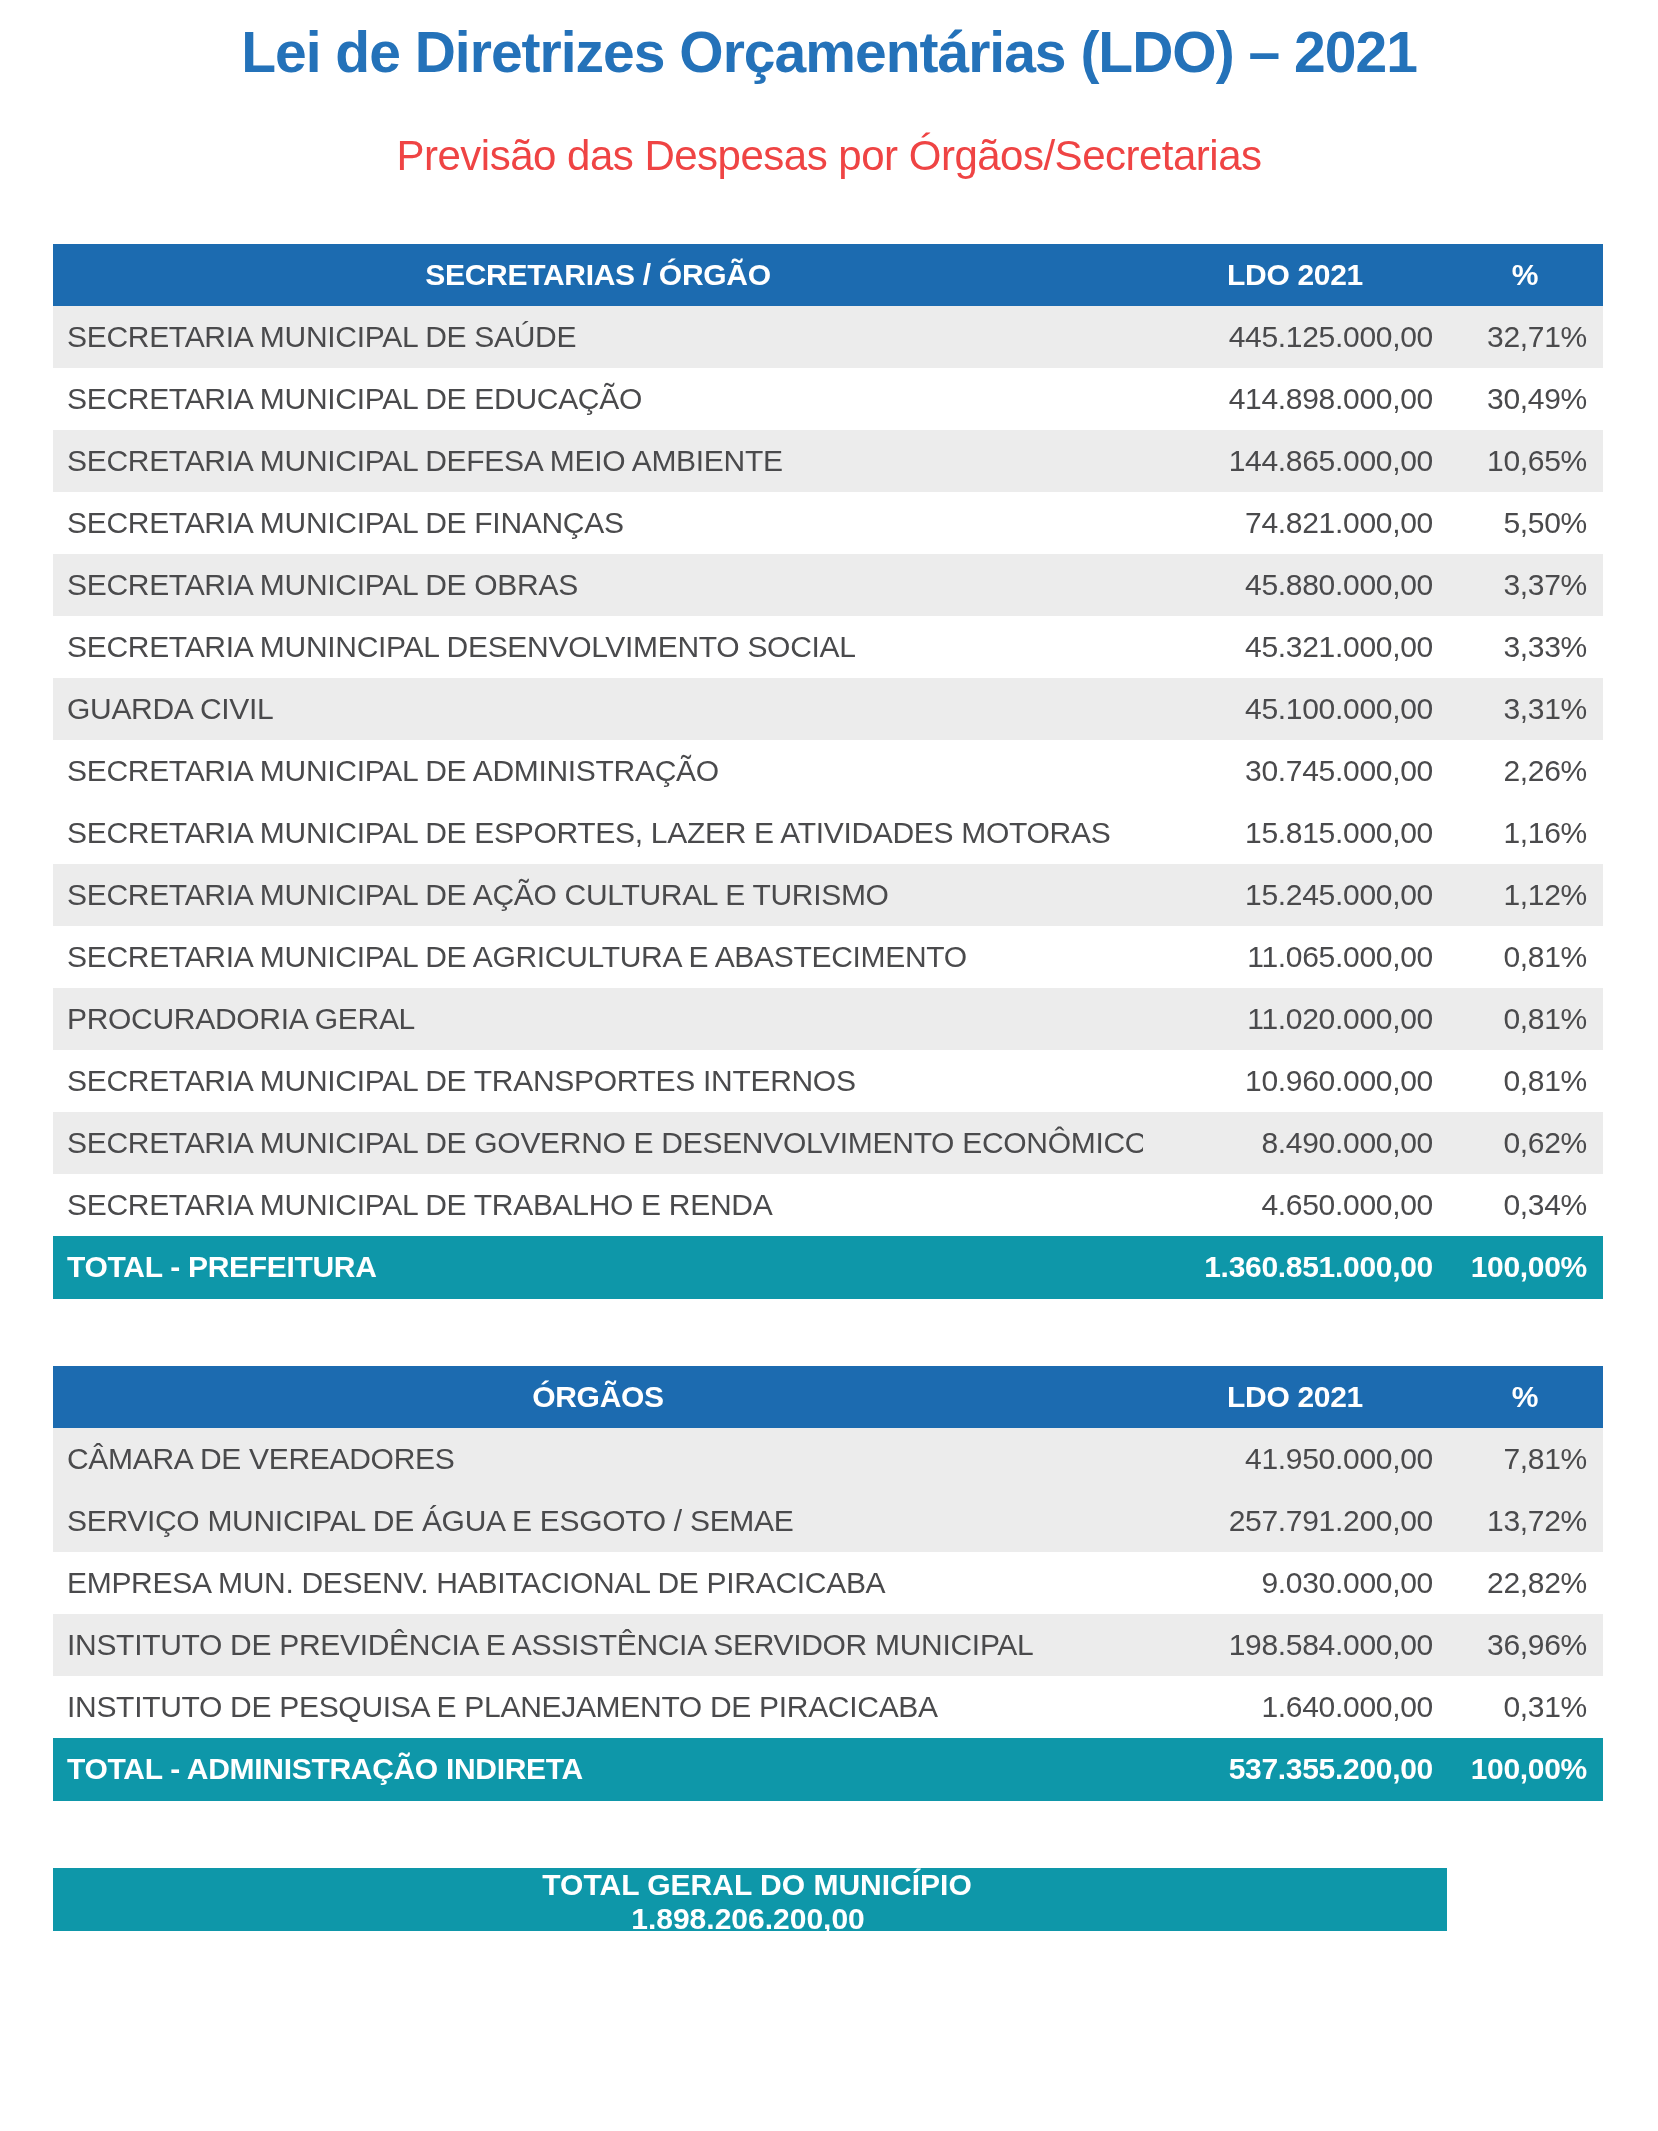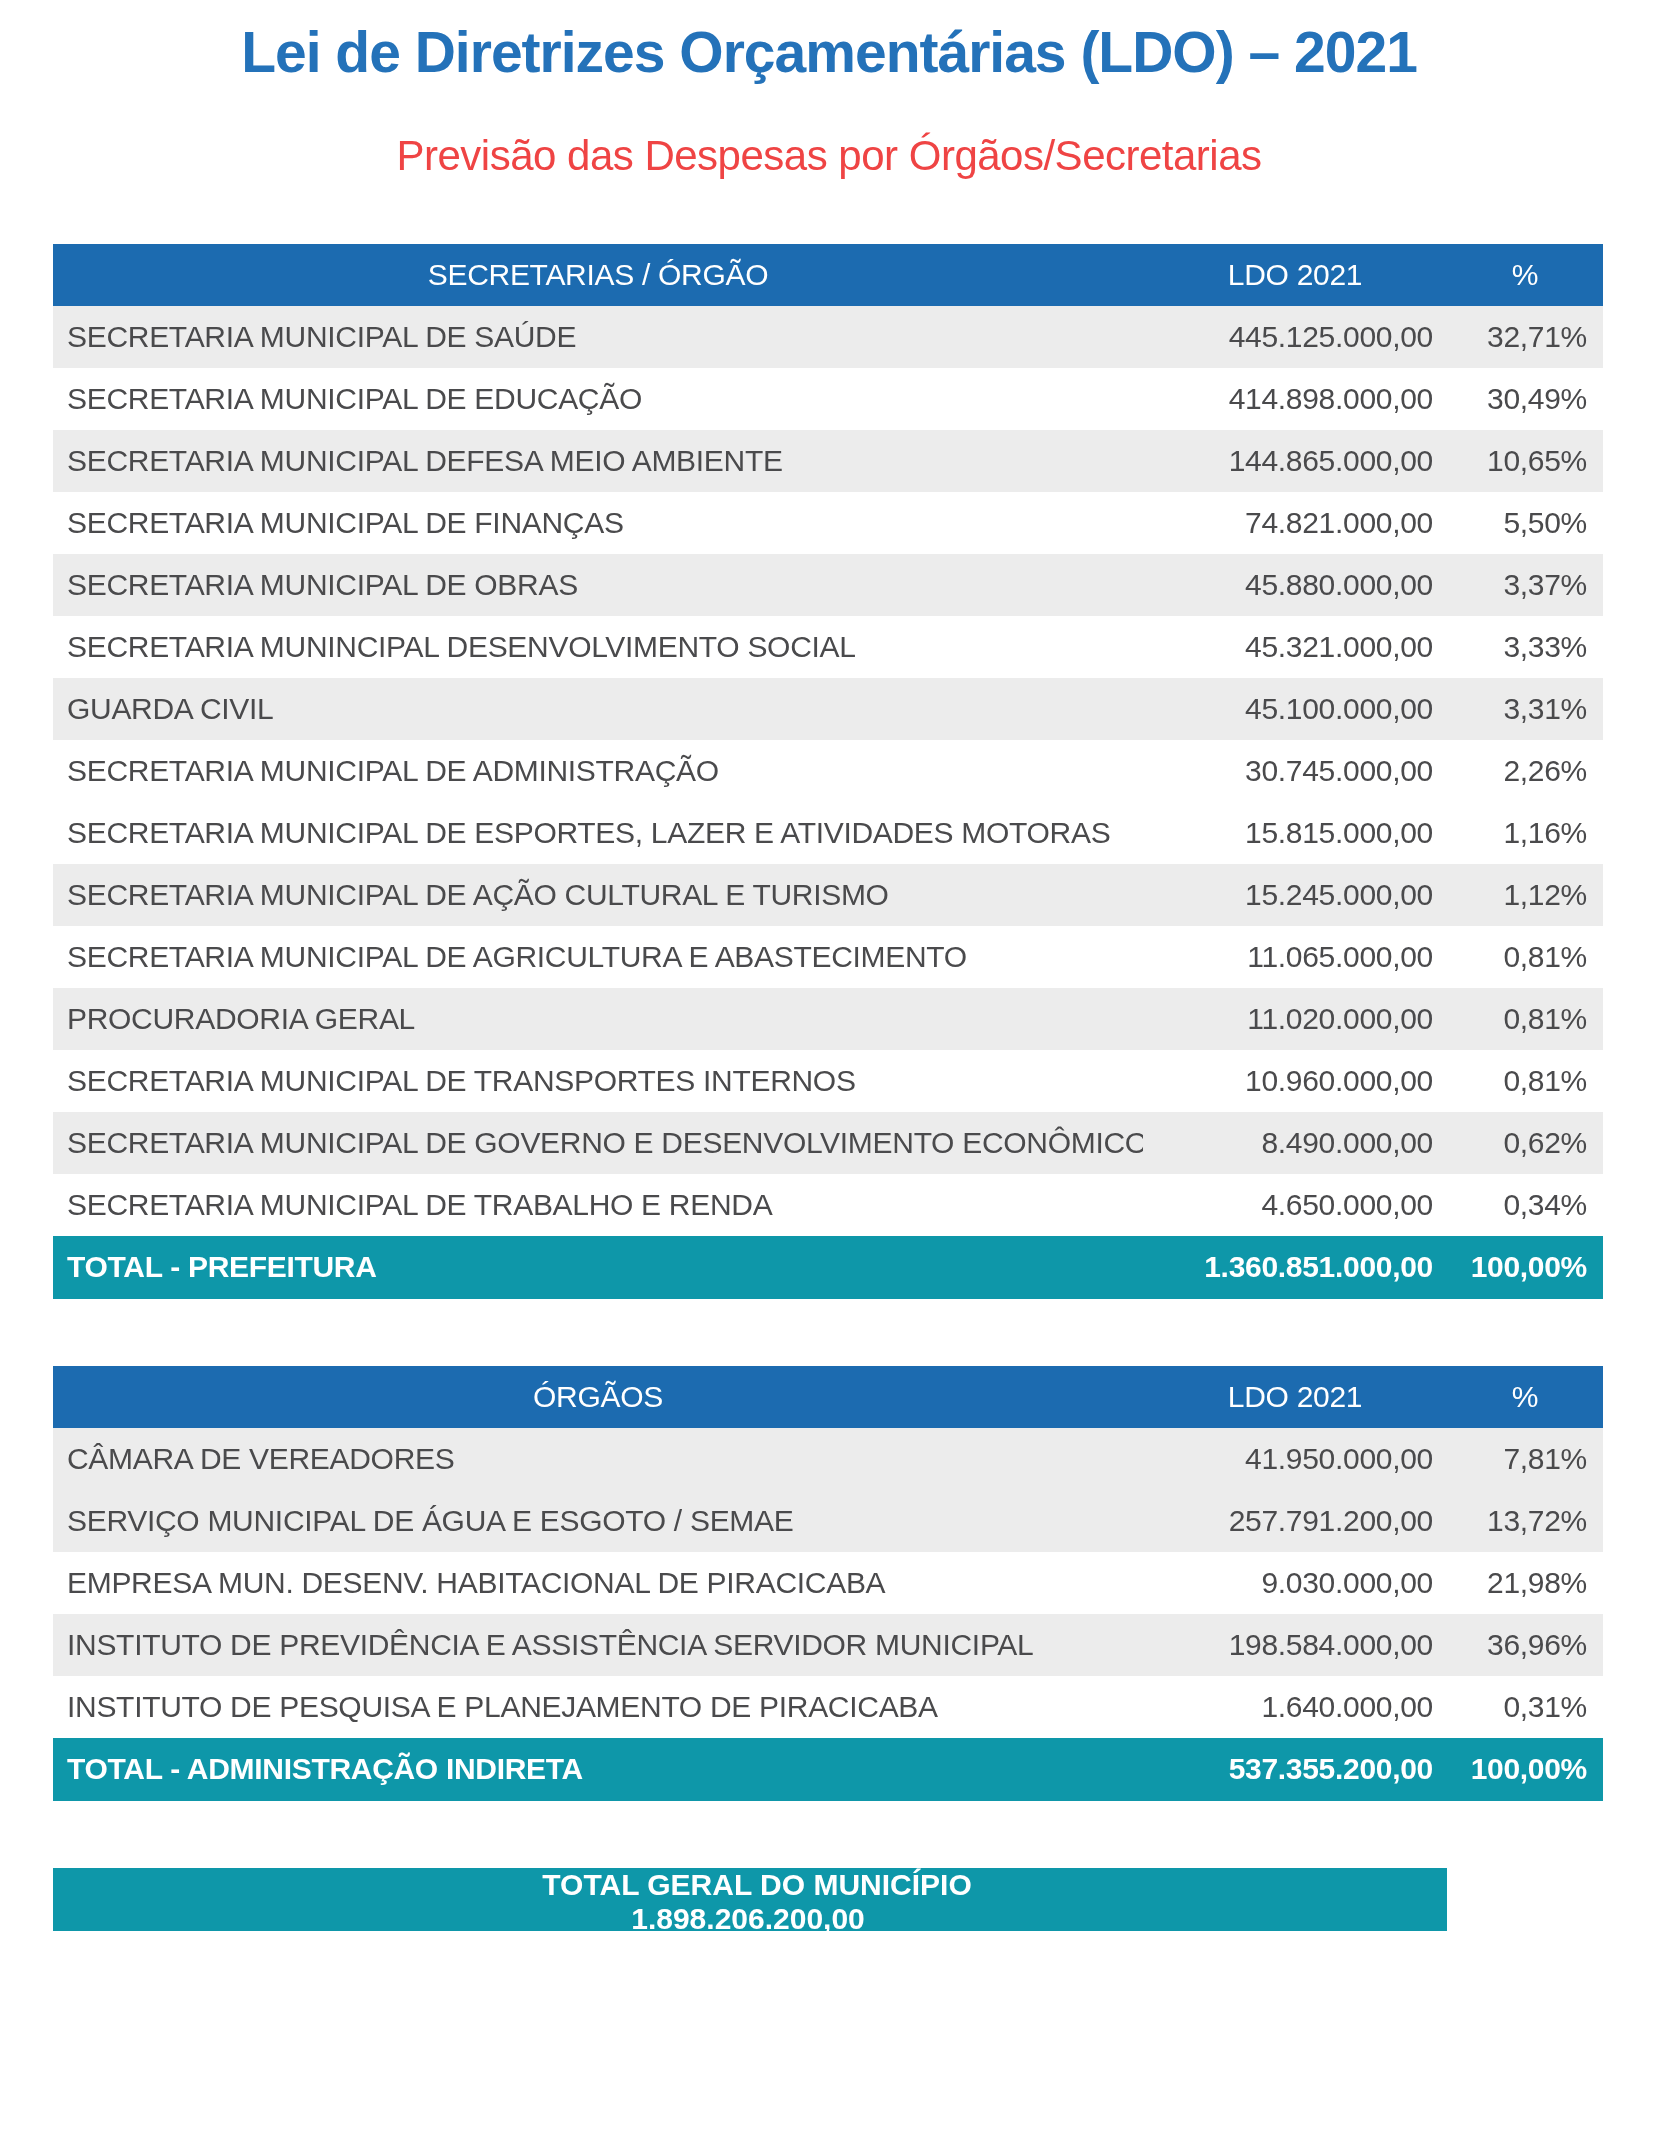--- a/index.html
+++ b/index.html
@@ -44,21 +44,21 @@
     background: #ffffff;
   }
   .row.shaded { background: #ECECEC; }
   .c1 { width: 1090px; box-sizing: border-box; padding-left: 14px; text-align: left;
         white-space: nowrap; overflow: hidden; }
   .c2 { width: 304px;  box-sizing: border-box; padding-right: 14px; text-align: right; }
   .c3 { width: 156px;  box-sizing: border-box; padding-right: 16px; text-align: right; }
   .header-row {
     background: #1C6BB0;
     color: #ffffff;
-    font-weight: normal;
+    font-weight: bold;
     height: 62px;
   }
   .header-row .c1, .header-row .c2, .header-row .c3 {
     text-align: center;
     padding: 0;
   }
   .total-row {
     background: #0E97A9;
     color: #ffffff;
     font-weight: bold;
@@ -191,21 +191,21 @@
       <div class="c3">7,81%</div>
     </div>
     <div class="row shaded">
       <div class="c1">SERVIÇO MUNICIPAL DE ÁGUA E ESGOTO / SEMAE</div>
       <div class="c2">257.791.200,00</div>
       <div class="c3">13,72%</div>
     </div>
     <div class="row">
       <div class="c1">EMPRESA MUN. DESENV. HABITACIONAL DE PIRACICABA</div>
       <div class="c2">9.030.000,00</div>
-      <div class="c3">21,98%</div>
+      <div class="c3">22,82%</div>
     </div>
     <div class="row shaded">
       <div class="c1">INSTITUTO DE PREVIDÊNCIA E ASSISTÊNCIA SERVIDOR MUNICIPAL</div>
       <div class="c2">198.584.000,00</div>
       <div class="c3">36,96%</div>
     </div>
     <div class="row">
       <div class="c1">INSTITUTO DE PESQUISA E PLANEJAMENTO DE PIRACICABA</div>
       <div class="c2">1.640.000,00</div>
       <div class="c3">0,31%</div>

